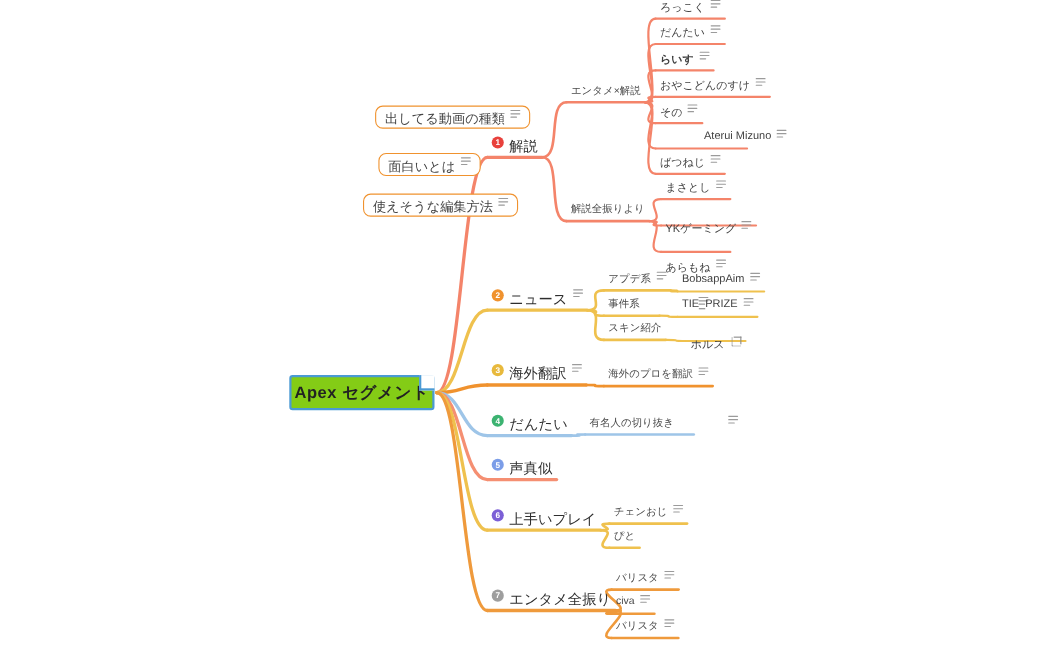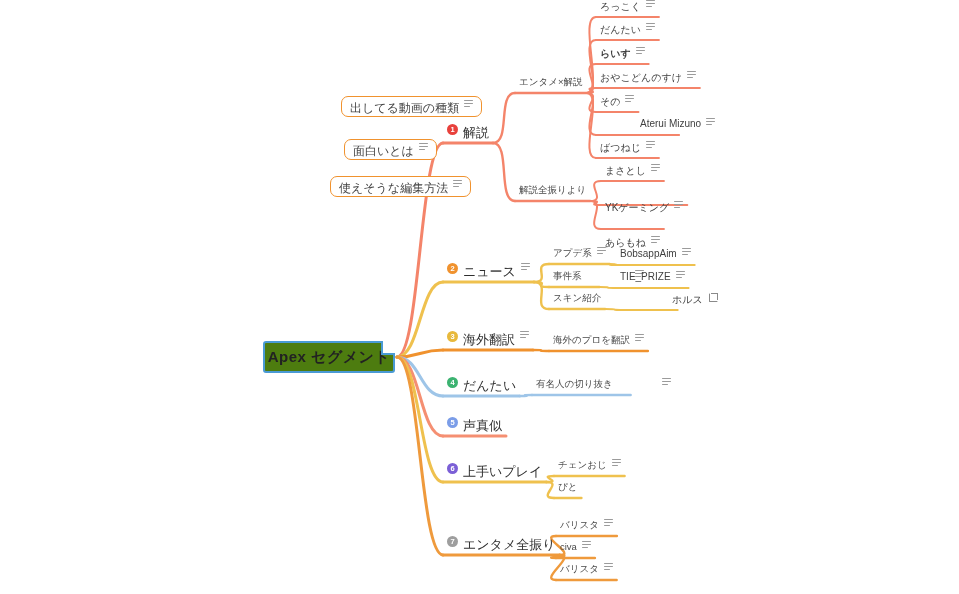--- a/index.html
+++ b/index.html
@@ -8,21 +8,21 @@
     font-family:"Liberation Sans","DejaVu Sans",sans-serif;
     overflow:hidden;position:relative;
   }
   #canvas{position:absolute;left:0;top:0;width:959px;height:594px;}
   svg#links{position:absolute;left:0;top:0;width:959px;height:594px;pointer-events:none;}
 
   
   .root-node{
     position:absolute;
     border:2px solid #4a9ad4;
-    background:#4d7c0f;
+    background:#84cc16;
     border-radius:3px;
     box-sizing:border-box;
     display:flex;align-items:center;justify-content:center;
     font-size:15px;font-weight:bold;color:#222222;
     letter-spacing:0.5px;
   }
   .root-fold{
     position:absolute;right:-2px;top:-2px;
     width:12px;height:12px;
     background:#ffffff;
@@ -314,21 +314,21 @@
         <span class="label">TIE_PRIZE</span>
         <span class="note-icon">
           <i></i>
           <i></i>
           <i></i>
         </span>
       </div>
       <div class="node sub-node" style="left: 553px; top: 292px; height: 16px;">
         <span class="label">スキン紹介</span>
       </div>
-      <div class="node leaf-node" style="left: 628px; top: 293px; height: 16px; margin-left: 44px;">
+      <div class="node leaf-node" style="left: 628px; top: 306px; height: 16px;">
         <span class="label">ホルス</span>
         <span class="link-icon"></span>
       </div>
       <div class="node main-node" style="left: 447px; top: 331px; height: 18px;">
         <span class="badge" style="background: rgb(232, 185, 60);">3</span>
         <span class="label">海外翻訳</span>
         <span class="note-icon">
           <i></i>
           <i></i>
           <i></i>

